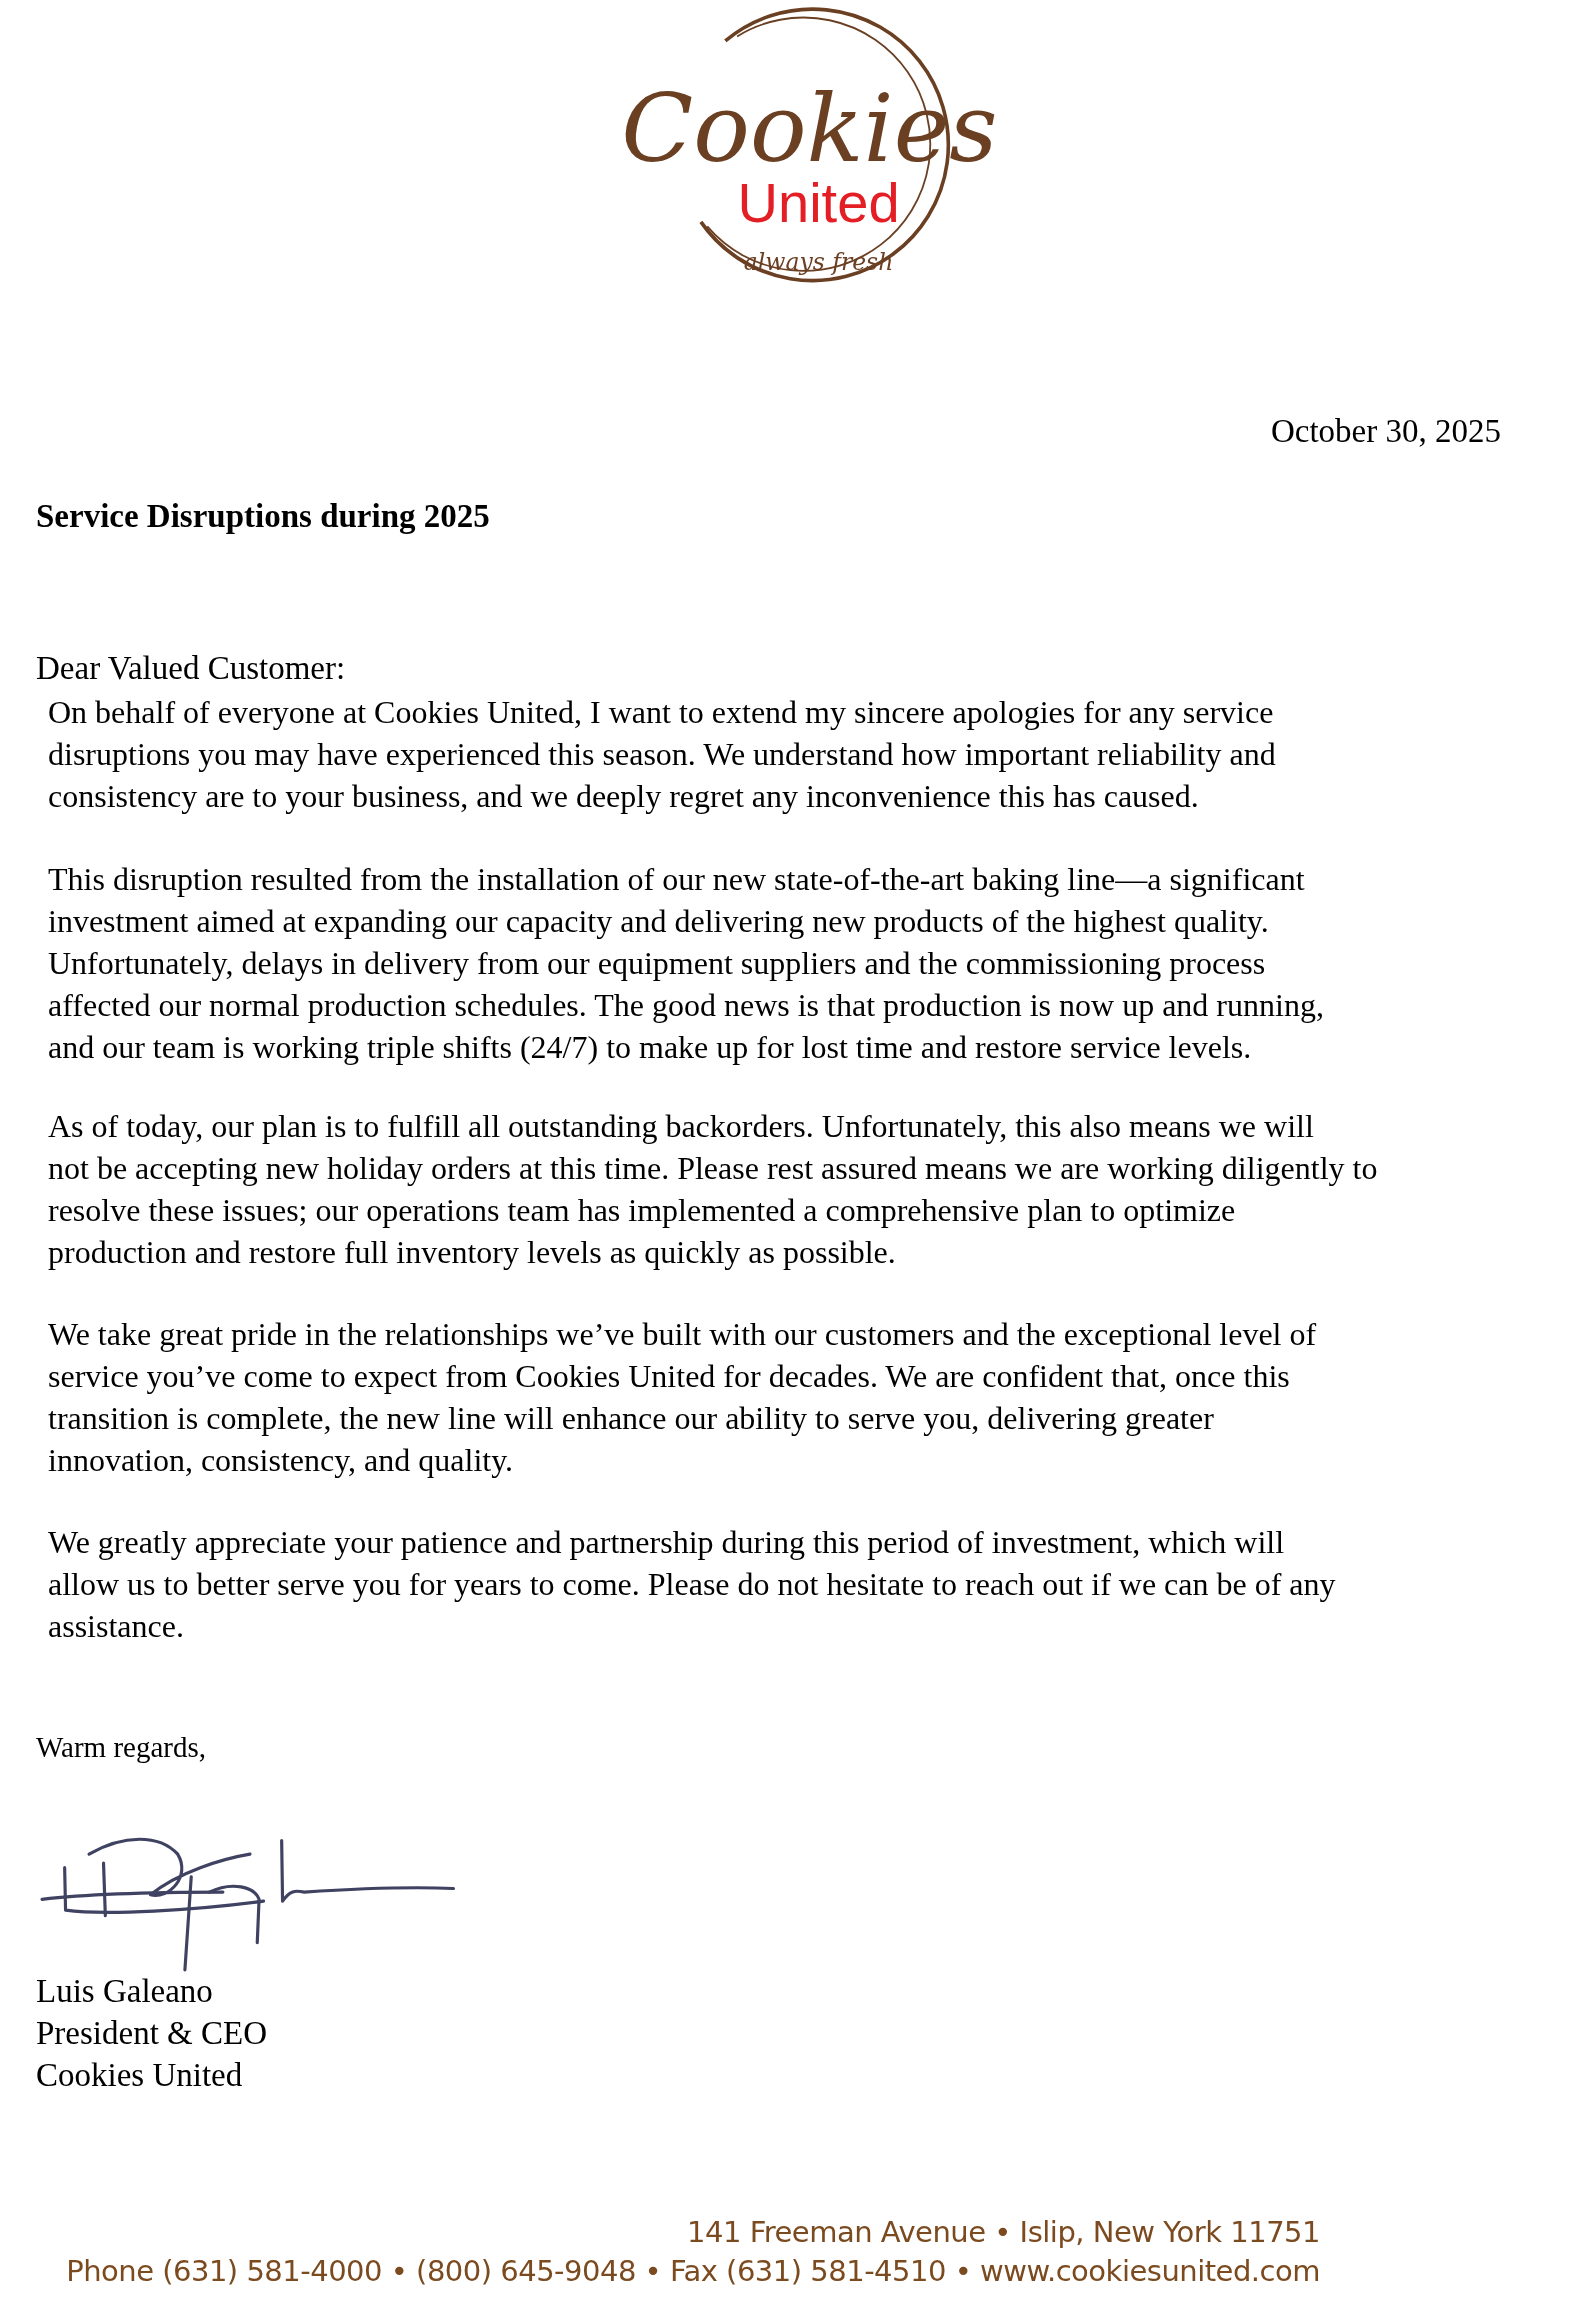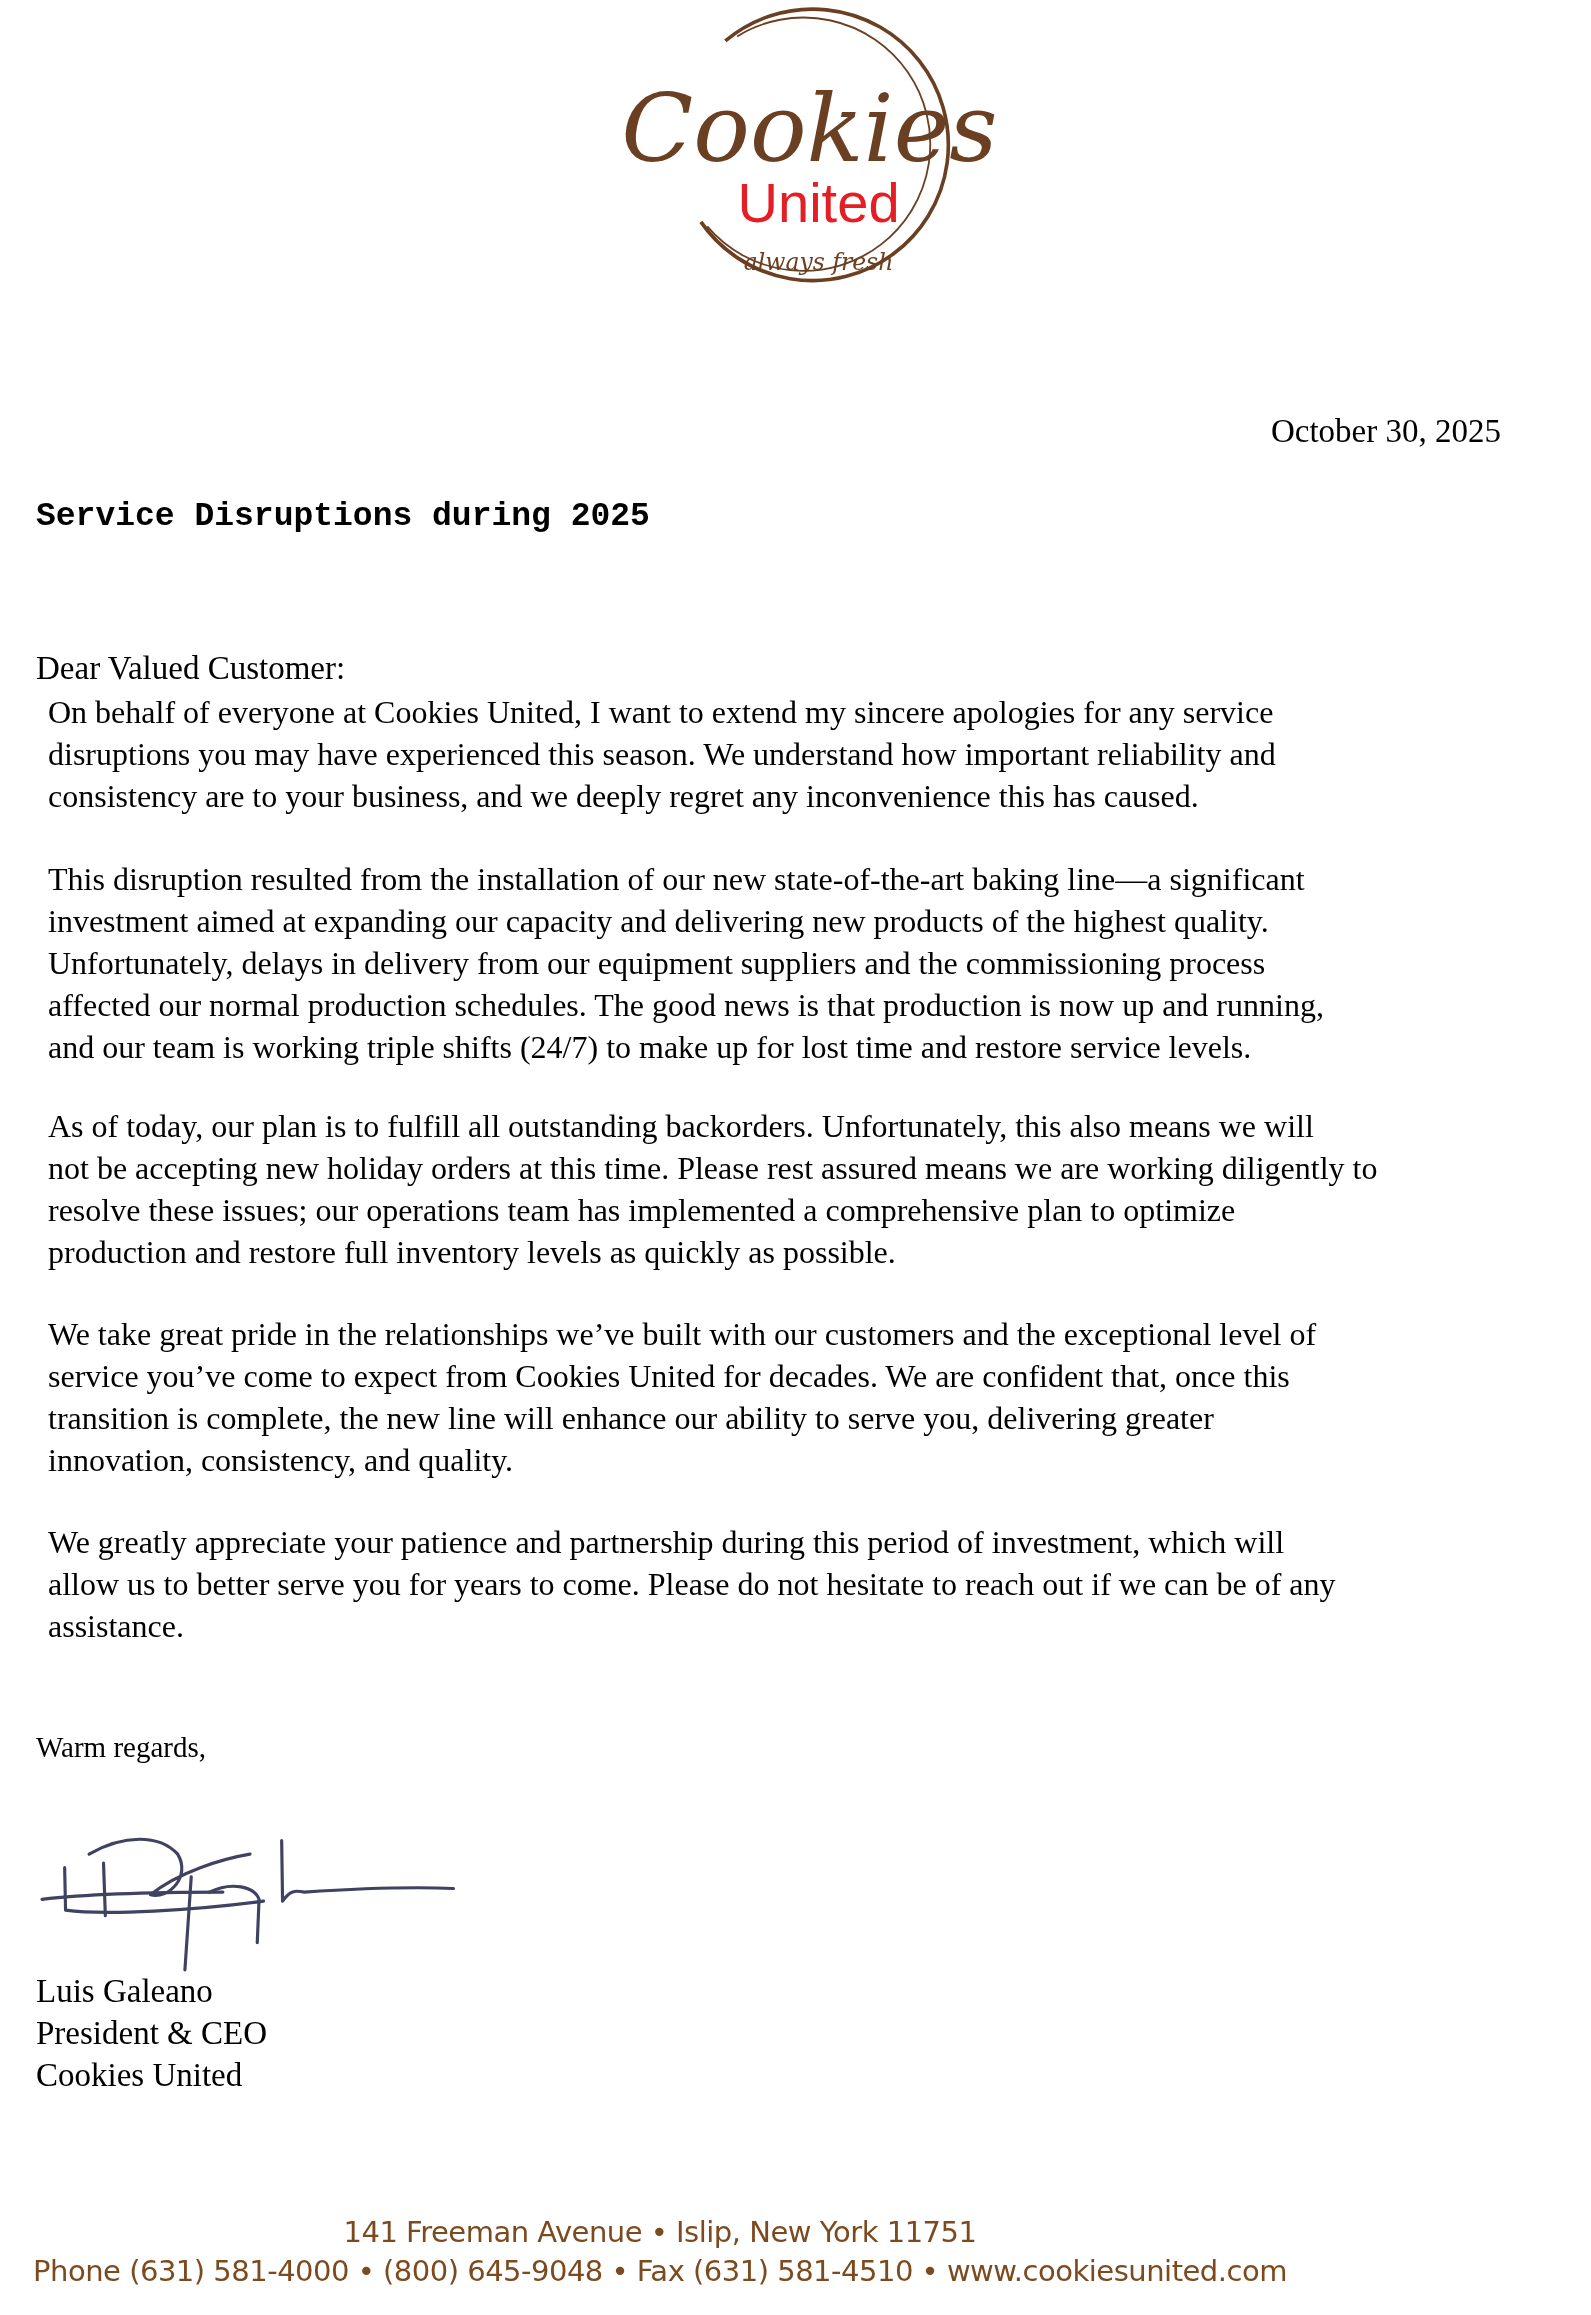--- a/index.html
+++ b/index.html
@@ -2,29 +2,29 @@
 <html style="font-size:14.5px"><head>
 <meta charset="utf-8">
 <style>
   html, body { margin: 0; padding: 0; background: #ffffff; }
   body { width: 1591px; height: 2316px; position: relative; overflow: hidden;
          font-family: "Liberation Serif", "DejaVu Serif", serif; color: #000; }
   .abs { position: absolute; }
   .logo { left: 624px; top: 0px; width: 380px; height: 299px; }
   .logo svg { width: 100%; height: 100%; }
   .date { right: 90px; top: 413px; font-size: 33px; white-space: nowrap; }
-  .subject { left: 36px; top: 498px; font-size: 33px; font-weight: bold; white-space: nowrap; font-family: Liberation Mono, monospace; }
+  .subject { left: 36px; top: 498px; font-size: 33px; font-weight: bold; white-space: nowrap; }
   .salutation { left: 36px; top: 622px; font-size: 33px; white-space: nowrap; margin-top: 28px; }
   .para { left: 36px; width: 1520px; font-size: 32px; line-height: 42px; margin-left: 12px; }
   .para .ln { display: block; white-space: nowrap; }
   .closing { left: 36px; top: 1731px; font-size: 29px; white-space: nowrap; }
   .signature { left: 33px; top: 1827px; width: 425px; height: 163px; }
   .sigblock { left: 36px; top: 1970px; font-size: 33px; line-height: 42px; }
   .sigblock div { white-space: nowrap; }
-  .footer { left: 0; width: 1320px; text-align: center; color: #7b4a1f;
+  .footer { left: 0; width: 1320px; text-align: right; color: #7b4a1f;
             font-family: "DejaVu Sans", "Liberation Sans", sans-serif; font-size: 29px;
             letter-spacing: -0.5px; white-space: nowrap; }
   .f1 { top: 2215px; }
   .f2 { top: 2254px; }
 </style>
 </head>
 <body>
 
 <div class="abs logo">
   <svg viewBox="0 0 420 330" xmlns="http://www.w3.org/2000/svg">

